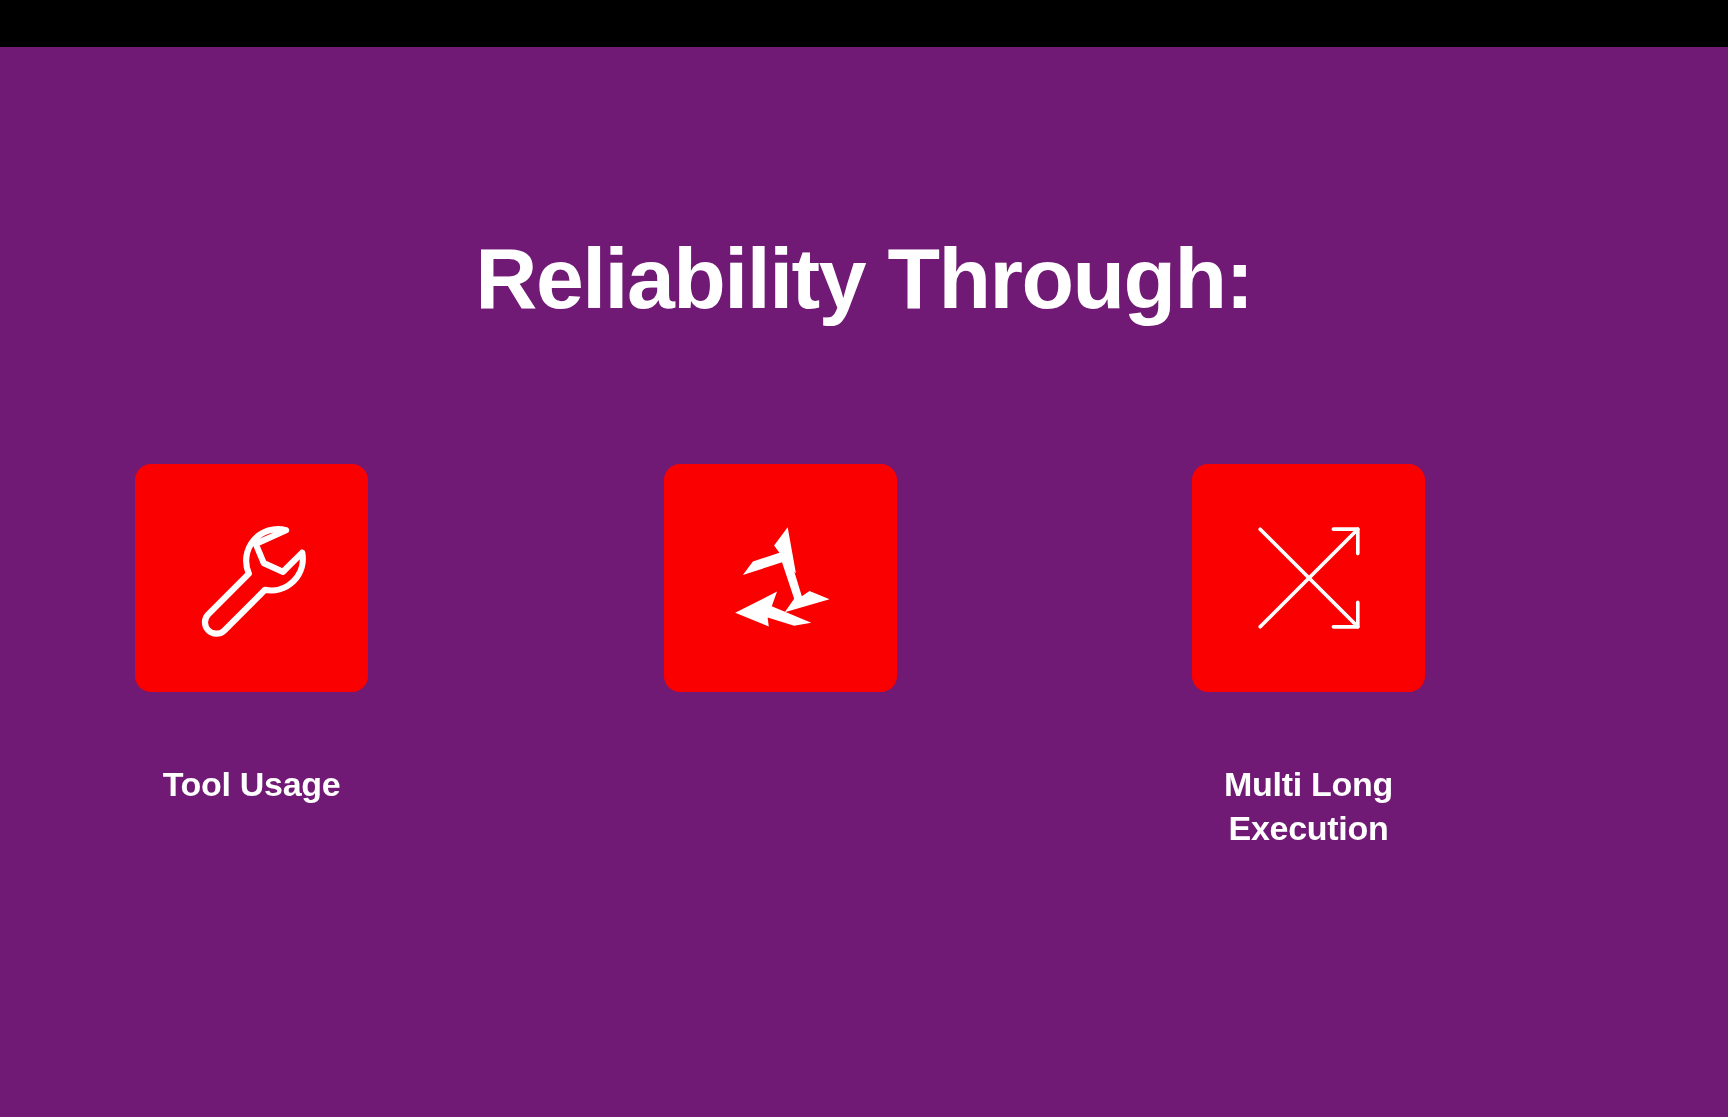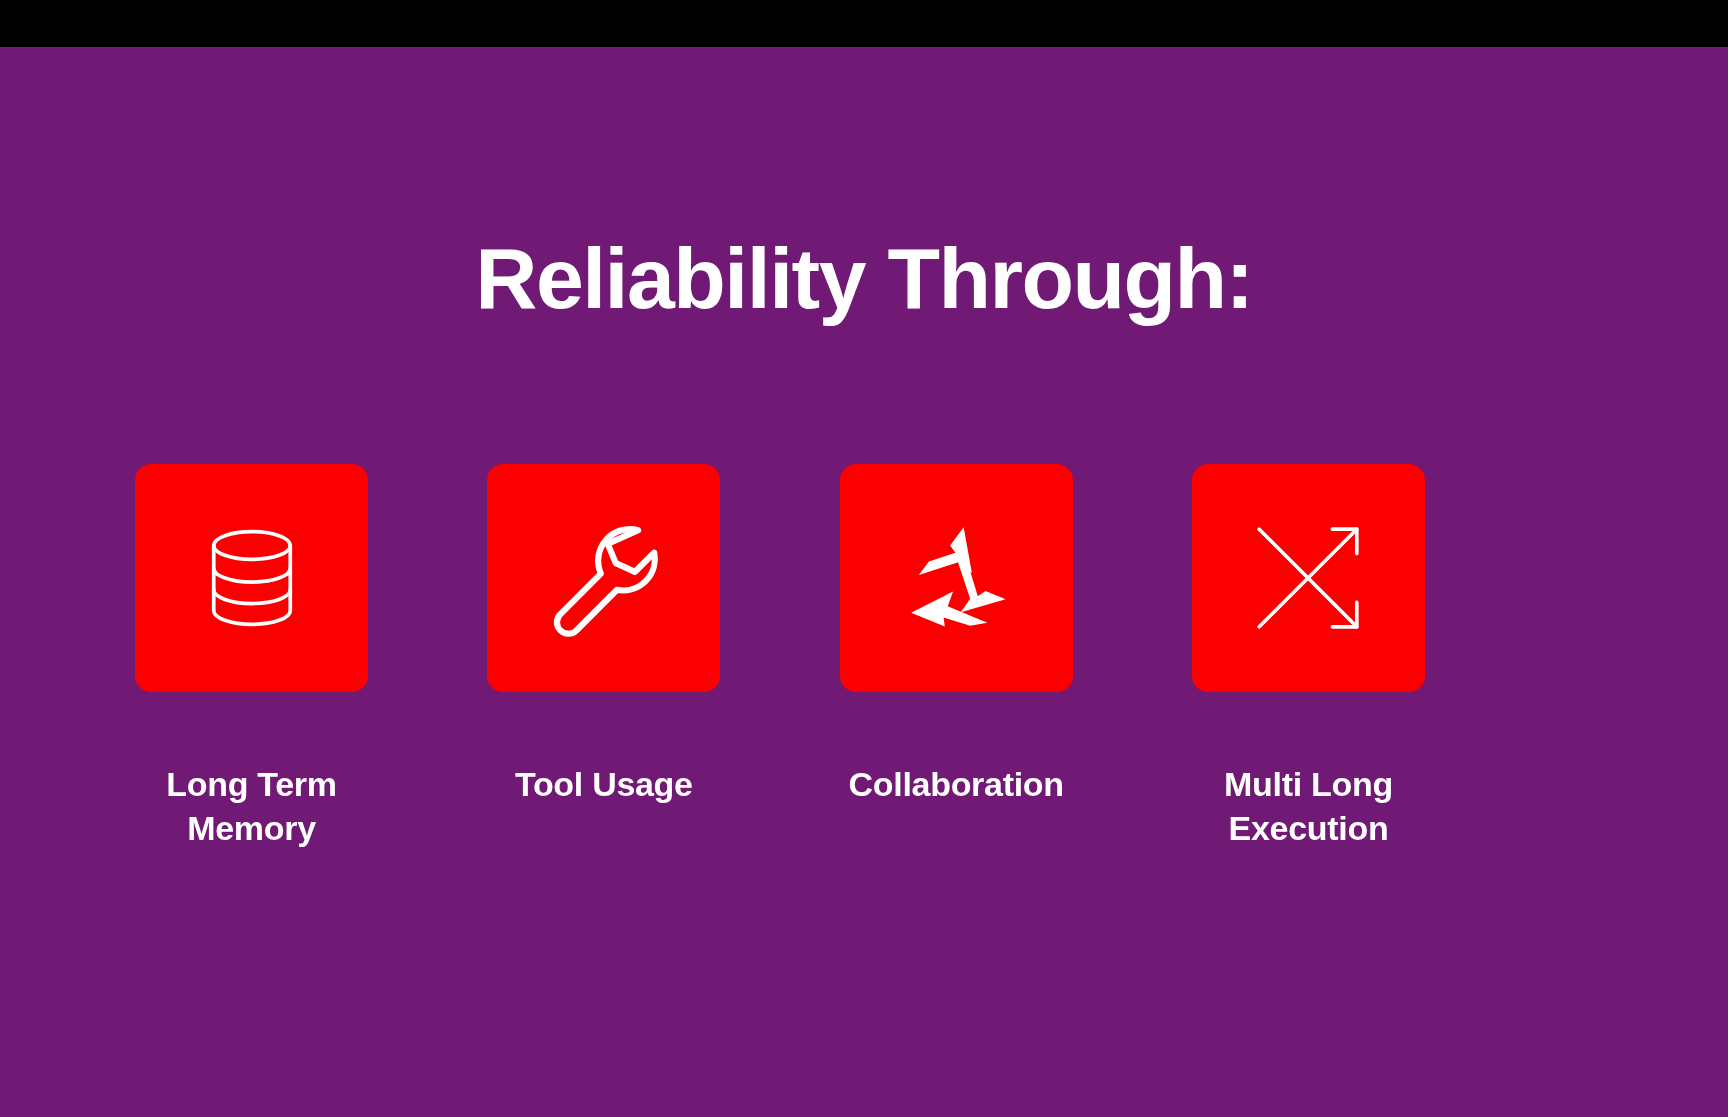--- a/index.html
+++ b/index.html
@@ -76,34 +76,20 @@
 </style>
 </head>
 <body>
 
 <div class="slide">
 
   <div class="title">Reliability Through:</div>
 
   <div class="cards">
 
-    <div class="card">
-      <div class="tile">
-        <span>
-          <svg width="116" height="116" viewBox="0 0 100 100" fill="none" stroke="#ffffff" stroke-width="3.2" stroke-linecap="round" stroke-linejoin="round">
-            <ellipse cx="50" cy="22" rx="33" ry="12"></ellipse>
-            <path d="M17 22 V78 A33 12 0 0 0 83 78 V22"></path>
-            <path d="M17 41.5 A33 12 0 0 0 83 41.5"></path>
-            <path d="M17 60 A33 12 0 0 0 83 60"></path>
-          </svg>
-        </span>
-      </div>
-      <div class="card-label">Long Term
-Memory</div>
-    </div>
 
     <div class="card">
       <div class="tile">
         <span>
           <svg width="124" height="124" viewBox="0 0 100 100" fill="none" stroke="#ffffff" stroke-width="5" stroke-linecap="round" stroke-linejoin="round">
             <path d="M77.5 11.5 A25.5 25.5 0 0 0 47.5 46.5 L14.5 79.5
                      a9.2 9.2 0 0 0 13 13 L60.5 59.5
                      A25.5 25.5 0 0 0 90.5 29.5 L75 45 L59.5 38 L53 22.5 Z"></path>
           </svg>
         </span>
@@ -117,21 +103,20 @@
           <svg width="118" height="118" viewBox="0 0 100 100" fill="#ffffff" stroke="none">
 
             <path d="M56.5 7 L63.5 46 L52.5 36.5 L18.5 47.5 L27 36 L49.5 28.5 L45 22.5 Z"></path>
 
             <path d="M92 68 L54 79 L62 67.5 L50.5 33 L61.5 42.5 L68.5 65.5 L75 61 Z"></path>
 
             <path d="M12 79.5 L47.5 61.5 L43 74 L76.5 88 L62 90.5 L39.5 83.5 L40.5 91 Z"></path>
           </svg>
         </span>
       </div>
-      <div class="card-label">Collaboration</div>
     </div>
 
     <div class="card">
       <div class="tile">
         <span>
           <svg width="122" height="122" viewBox="0 0 100 100" fill="none" stroke="#ffffff" stroke-width="3" stroke-linecap="round" stroke-linejoin="round">
             <line x1="10" y1="10" x2="90" y2="90"></line>
             <polyline points="90,70 90,90 70,90"></polyline>
             <line x1="90" y1="10" x2="10" y2="90"></line>
             <polyline points="70,10 90,10 90,30"></polyline>

